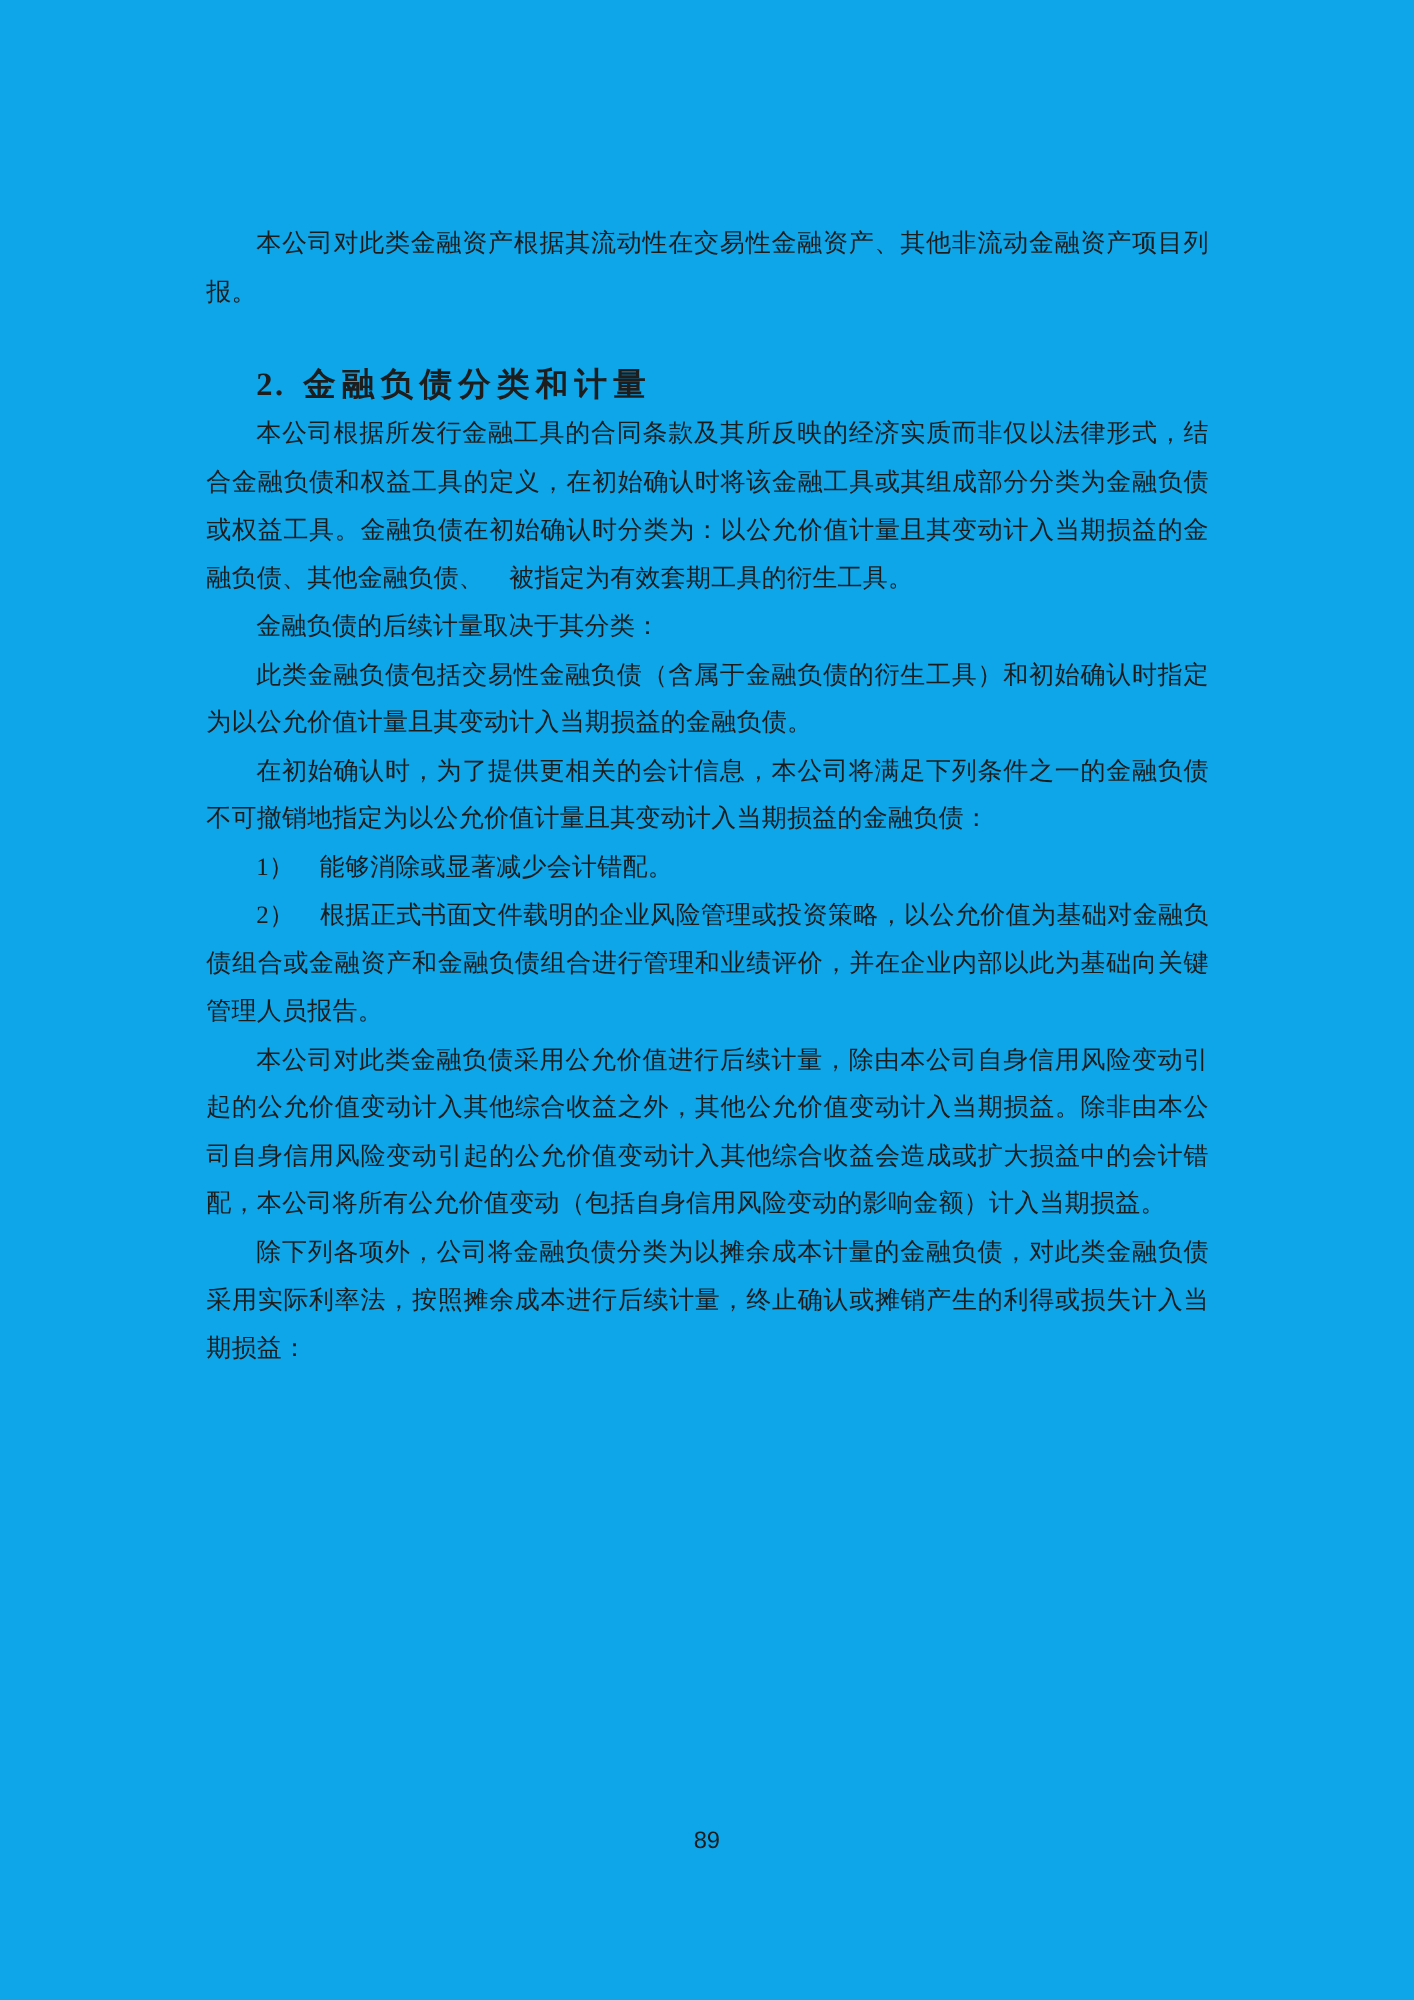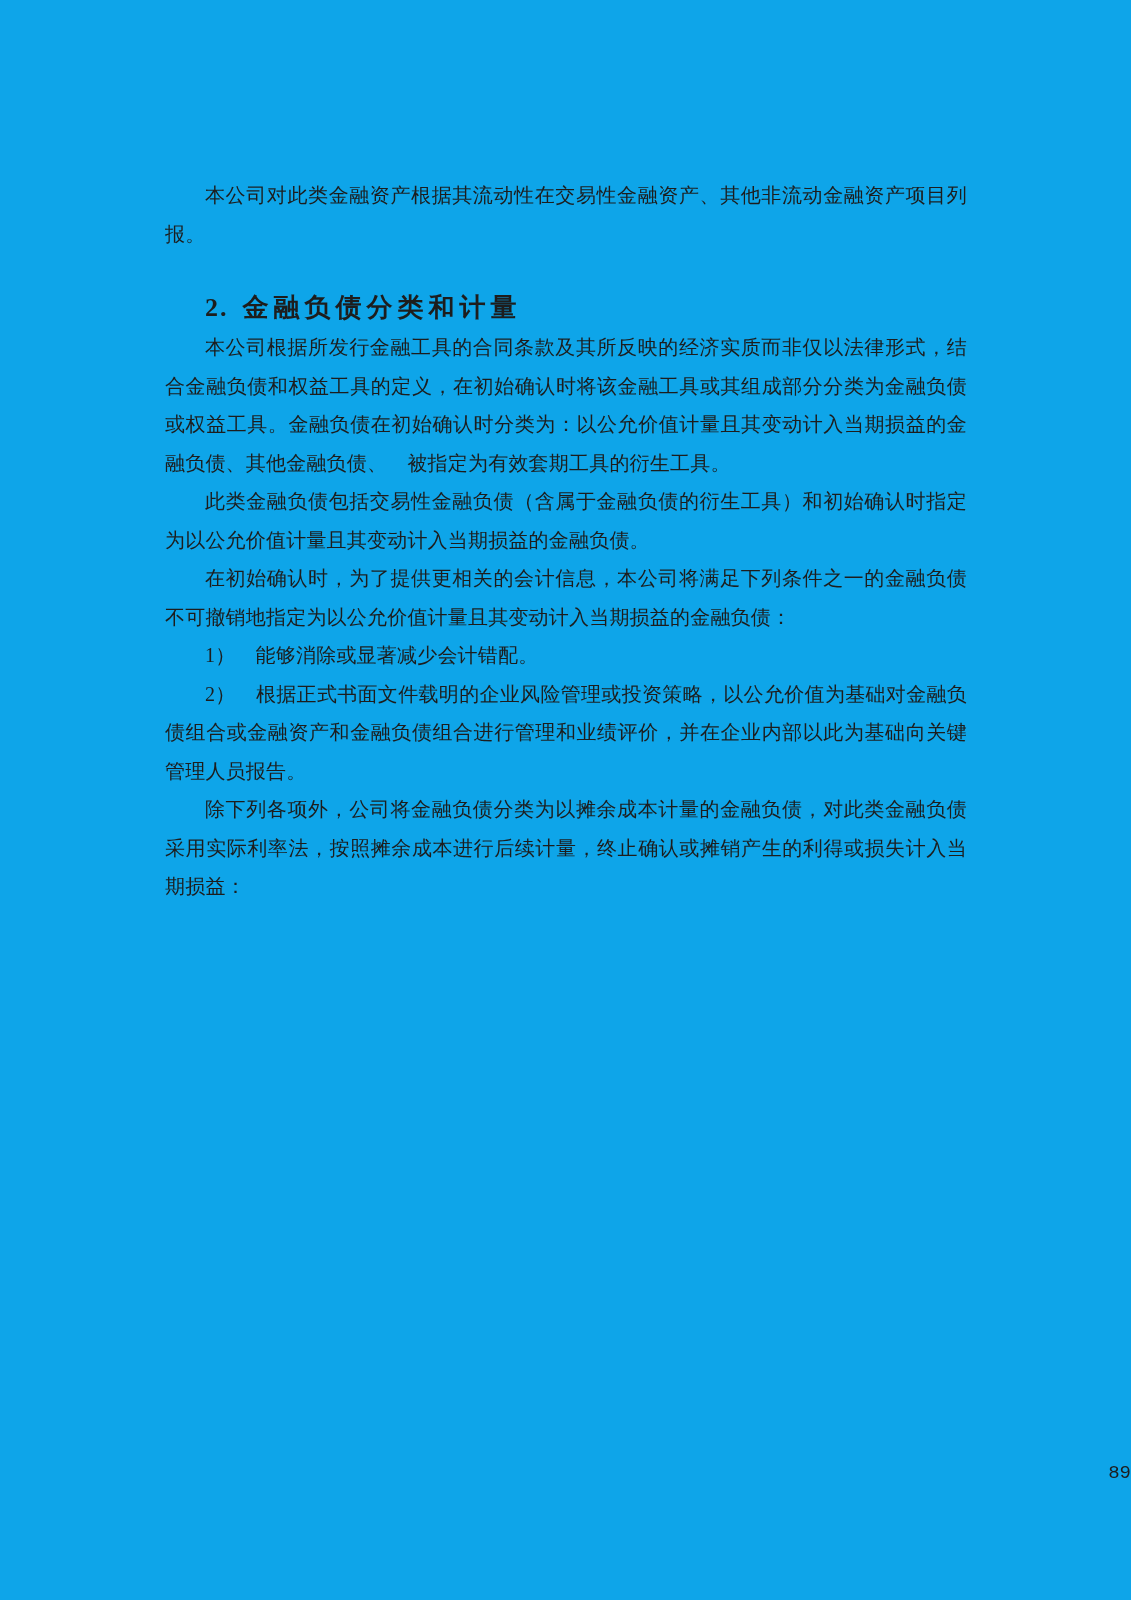--- a/index.html
+++ b/index.html
@@ -46,41 +46,43 @@
     letter-spacing: 2px;
   }
   h2.heading .h-title {
     letter-spacing: 5px;
   }
   .footer {
     position: absolute;
     left: 0;
     right: 0;
     top: 1462px;
-    text-align: right;
-    font-family: Liberation Mono, monospace;
+    text-align: center;
+    font-family: Liberation Sans, sans-serif;
     font-size: 19px;
     color: #1d1d1d;
   }
 </style>
 </head>
 <body>
 
 <div class="page">
   <div class="content">
     <p class="para">本公司对此类金融资产根据其流动性在交易性金融资产、其他非流动金融资产项目列报。</p>
 
     <h2 class="heading">
       <span class="h-num">2.</span><span class="h-title">金融负债分类和计量</span>
     </h2>
 
     <p class="para">本公司根据所发行金融工具的合同条款及其所反映的经济实质而非仅以法律形式，结合金融负债和权益工具的定义，在初始确认时将该金融工具或其组成部分分类为金融负债或权益工具。金融负债在初始确认时分类为：以公允价值计量且其变动计入当期损益的金融负债、其他金融负债、　被指定为有效套期工具的衍生工具。</p>
+    <p class="para">金融负债的后续计量取决于其分类：</p>
     <p class="para">此类金融负债包括交易性金融负债（含属于金融负债的衍生工具）和初始确认时指定为以公允价值计量且其变动计入当期损益的金融负债。</p>
     <p class="para">在初始确认时，为了提供更相关的会计信息，本公司将满足下列条件之一的金融负债不可撤销地指定为以公允价值计量且其变动计入当期损益的金融负债：</p>
     <p class="para">1）　能够消除或显著减少会计错配。</p>
     <p class="para">2）　根据正式书面文件载明的企业风险管理或投资策略，以公允价值为基础对金融负债组合或金融资产和金融负债组合进行管理和业绩评价，并在企业内部以此为基础向关键管理人员报告。</p>
+    <p class="para">本公司对此类金融负债采用公允价值进行后续计量，除由本公司自身信用风险变动引起的公允价值变动计入其他综合收益之外，其他公允价值变动计入当期损益。除非由本公司自身信用风险变动引起的公允价值变动计入其他综合收益会造成或扩大损益中的会计错配，本公司将所有公允价值变动（包括自身信用风险变动的影响金额）计入当期损益。</p>
     <p class="para">除下列各项外，公司将金融负债分类为以摊余成本计量的金融负债，对此类金融负债采用实际利率法，按照摊余成本进行后续计量，终止确认或摊销产生的利得或损失计入当期损益：</p>
   </div>
 
   <div class="footer">
     <span>89</span>
   </div>
 </div>
 
 </body></html>

